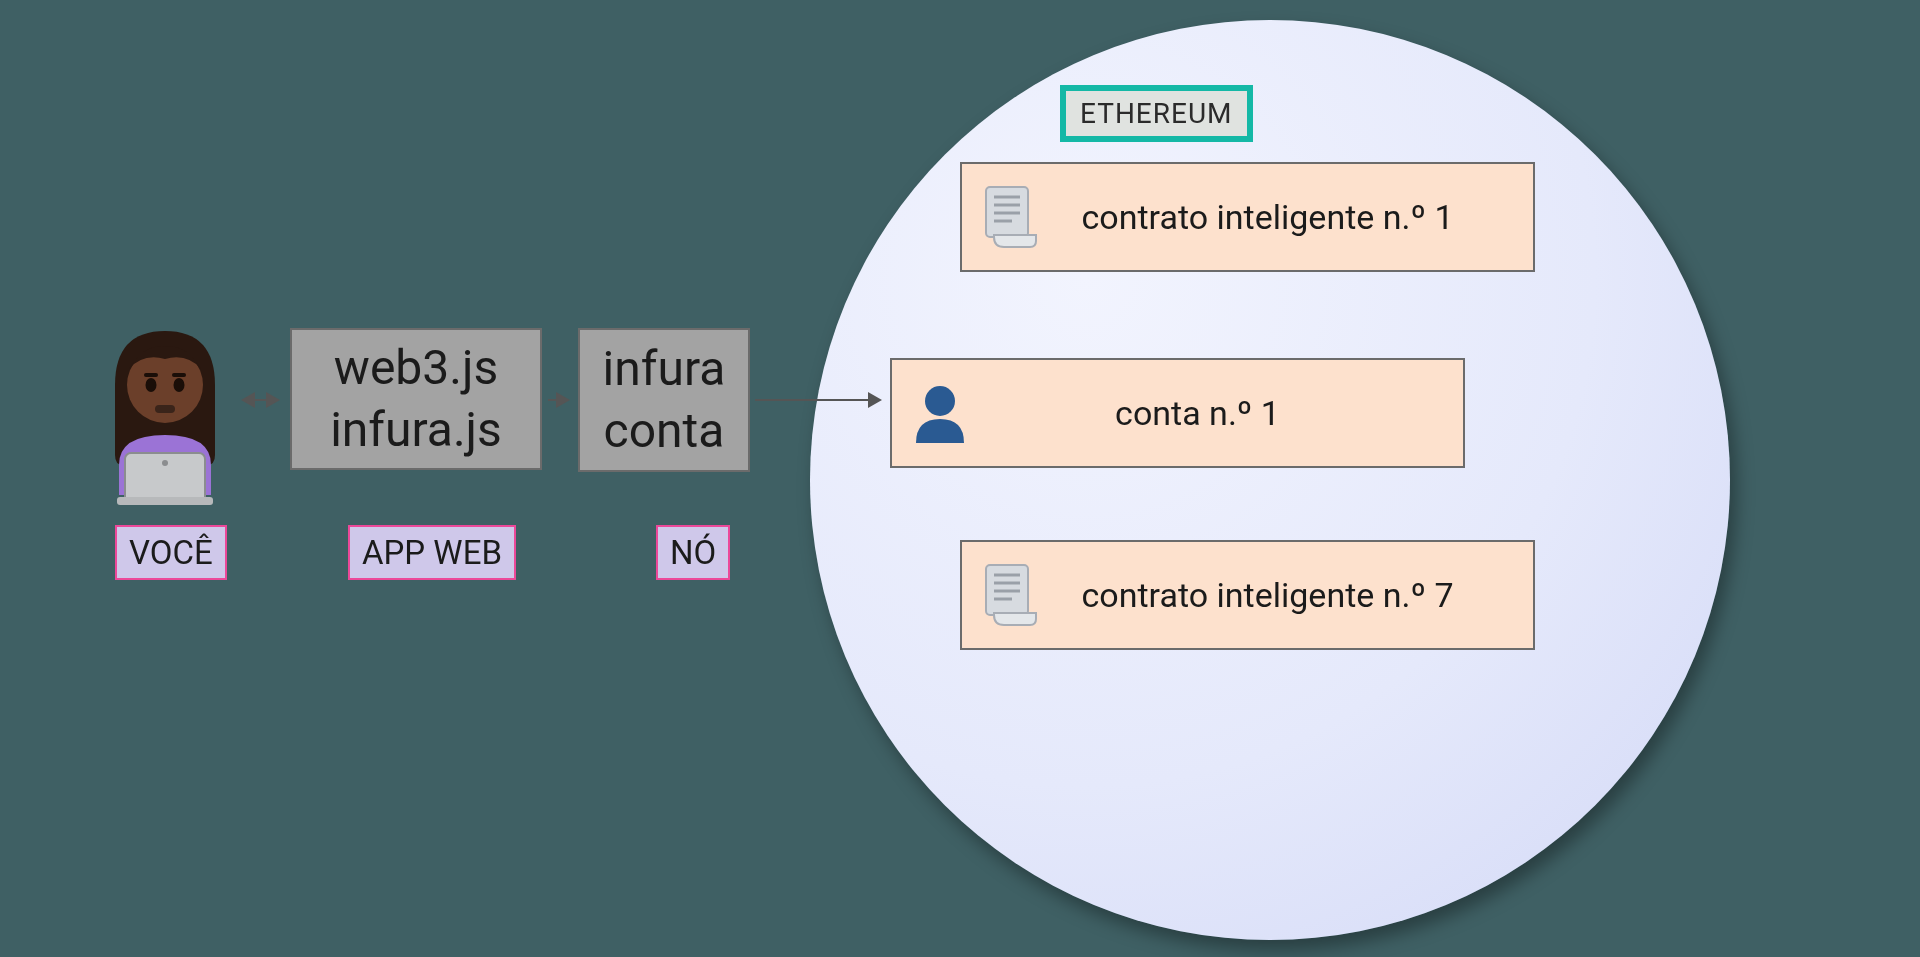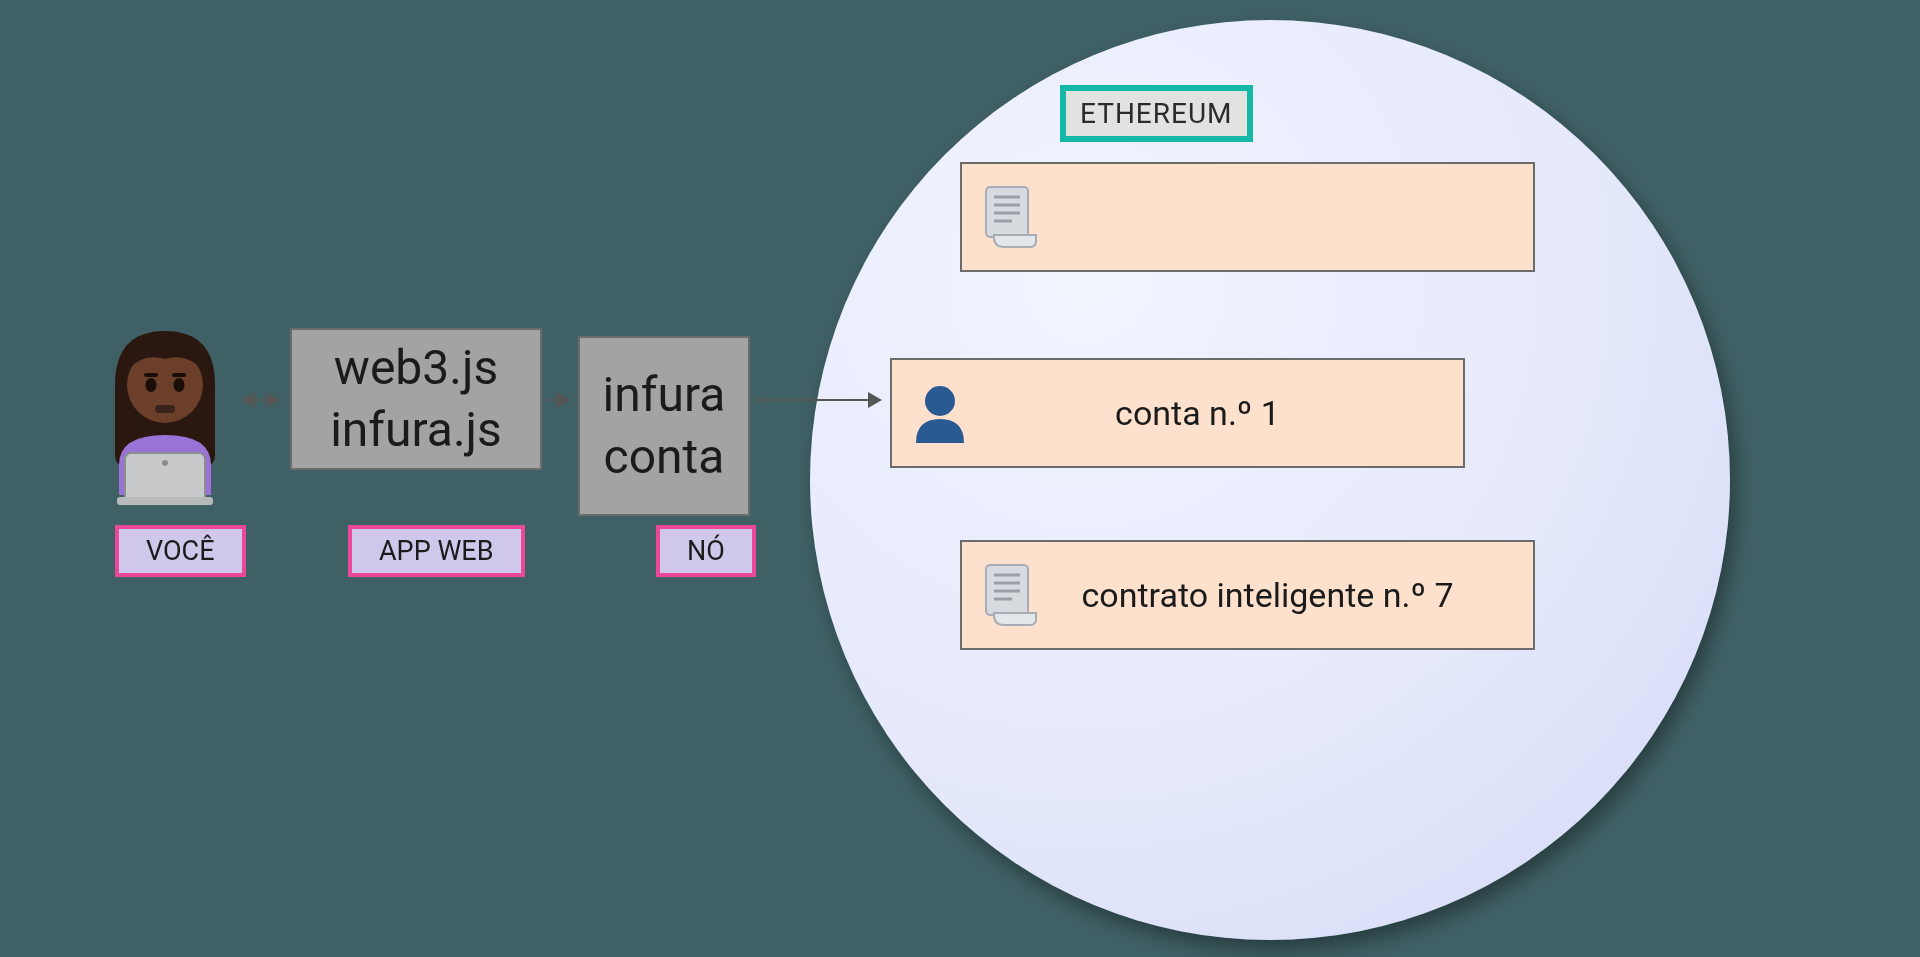--- a/index.html
+++ b/index.html
@@ -61,29 +61,29 @@
     flex-direction: column;
     align-items: center;
     justify-content: center;
     font-size: 48px;
     color: #1b1b1b;
     line-height: 1.3;
   }
   .box span { display: block; text-align: center; }
 
   .box.webapp { left: 290px; top: 328px; width: 252px; height: 142px; }
-  .box.node   { left: 578px; top: 336px; width: 172px; height: 180px; }
+  .box.node   { left: 578px; top: 328px; width: 172px; height: 144px; }
 
   
   .chip {
     position: absolute;
-    padding: 6px 27px;
+    padding: 6px 12px;
     background: #cfc8ea;
-    border: 4px solid #ec4899;
-    font-size: 27px;
+    border: 2px solid #ec4899;
+    font-size: 33px;
     color: #1b1b1b;
   }
 
   
   .arrow {
     position: absolute;
     height: 2px;
     background: #555;
   }
   .arrow::after {
@@ -184,20 +184,21 @@
     <div class="icon doc-icon">
       <svg viewBox="0 0 60 64">
         <rect x="6" y="2" width="42" height="50" rx="4" fill="#d7dbe0" stroke="#a8adb5" stroke-width="2"></rect>
         <line x1="14" y1="12" x2="40" y2="12" stroke="#9aa0a8" stroke-width="3"></line>
         <line x1="14" y1="20" x2="40" y2="20" stroke="#9aa0a8" stroke-width="3"></line>
         <line x1="14" y1="28" x2="40" y2="28" stroke="#9aa0a8" stroke-width="3"></line>
         <line x1="14" y1="36" x2="32" y2="36" stroke="#9aa0a8" stroke-width="3"></line>
         <path d="M14 52 Q14 62 24 62 L50 62 Q56 62 56 56 L56 50 L14 50 Z" fill="#e4e7ea" stroke="#a8adb5" stroke-width="2"></path>
       </svg>
     </div>
+    <div class="label">contrato inteligente n.º 1</div>
   </div>
 
   <div class="eth-item account">
     <div class="icon person-icon">
       <svg viewBox="0 0 60 64">
         <circle cx="30" cy="20" r="15" fill="#2a5a92"></circle>
         <path d="M6 62 Q6 38 30 38 Q54 38 54 62 Z" fill="#2a5a92"></path>
       </svg>
     </div>
     <div class="label">conta n.º 1</div>

